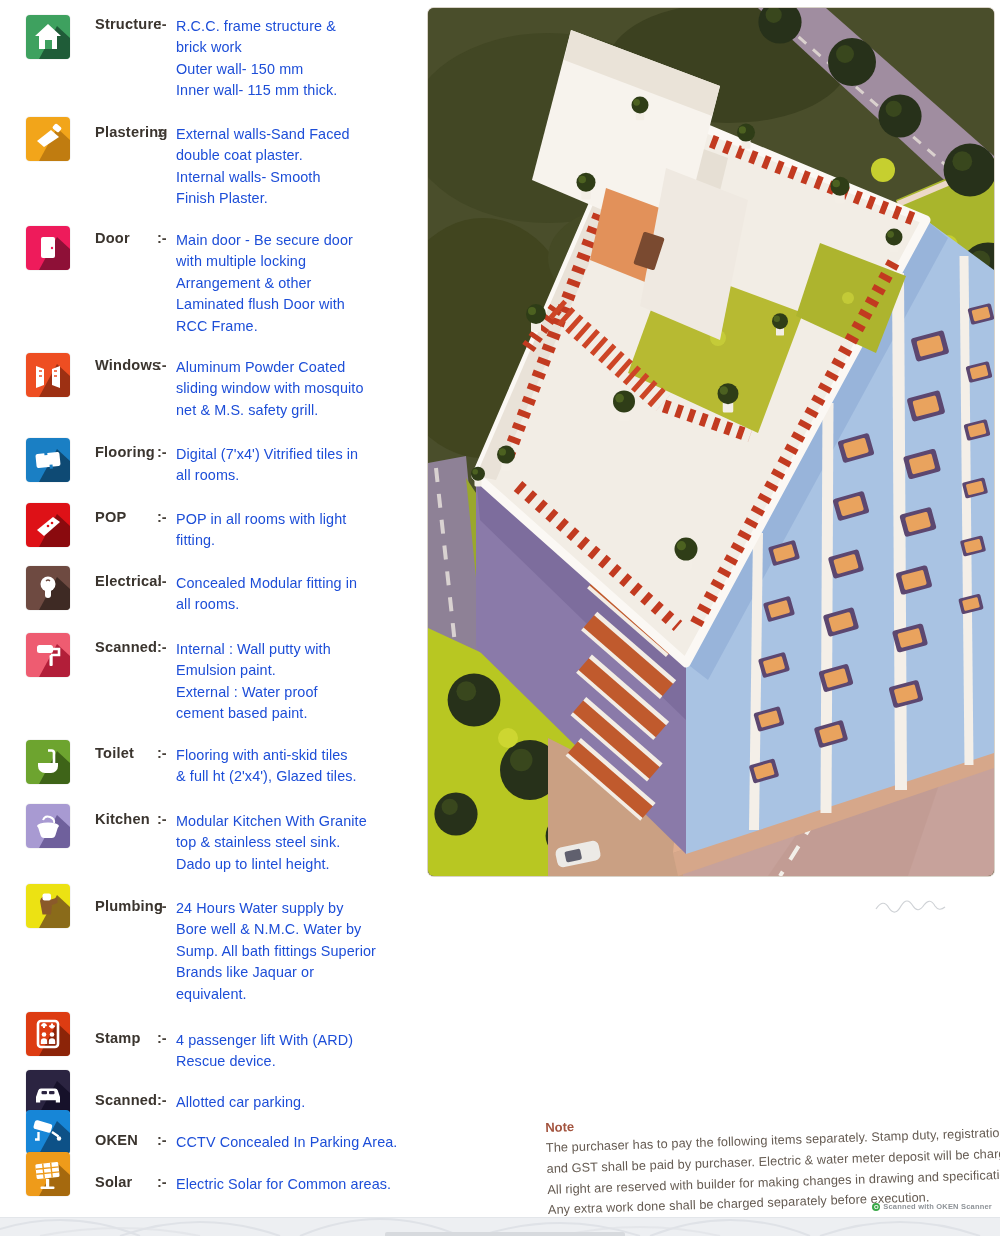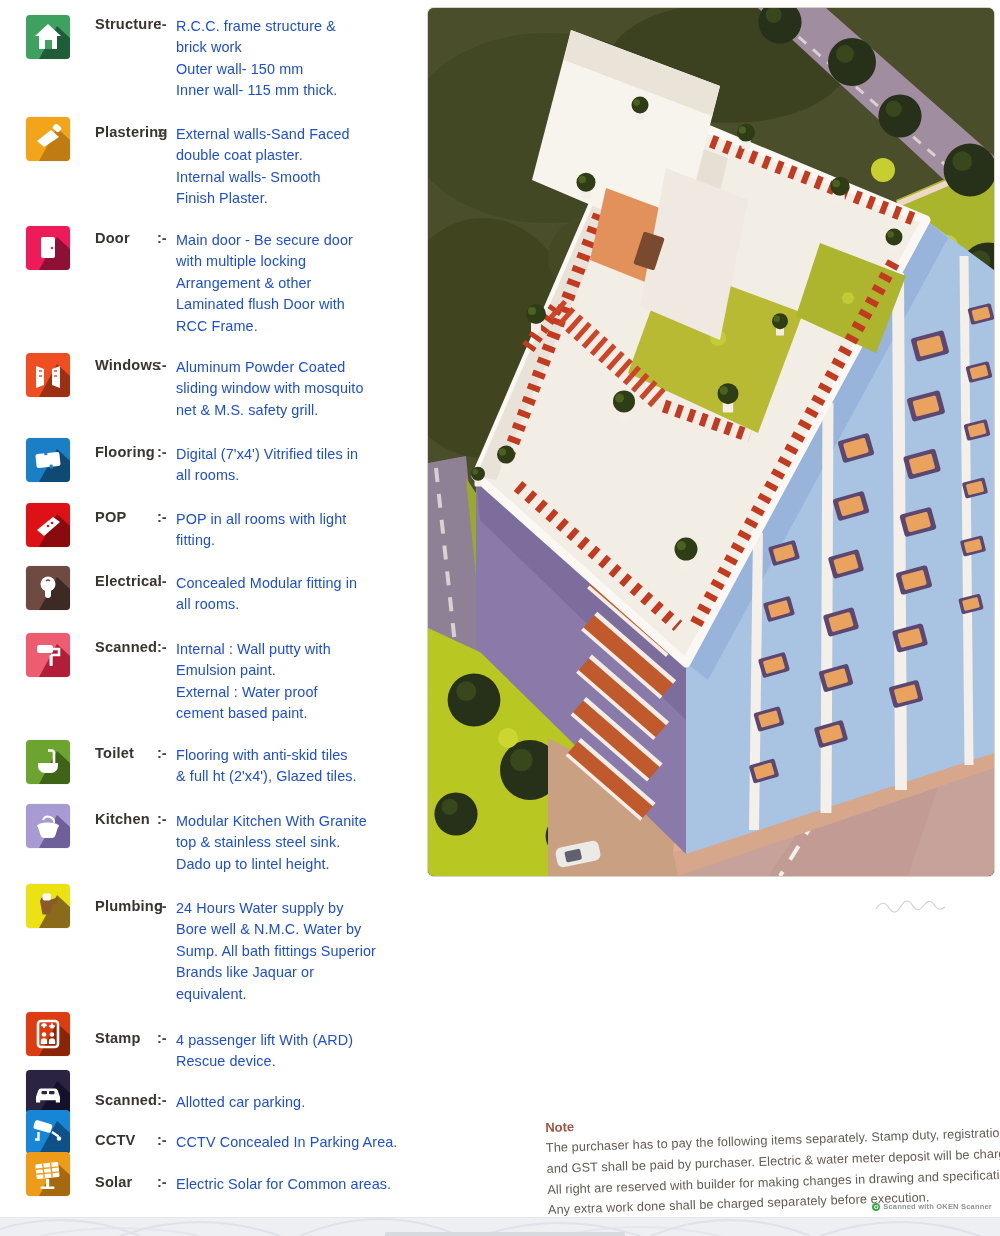--- a/index.html
+++ b/index.html
@@ -279,21 +279,21 @@
 
   <div class="spec-row" style="top: 1132px;">
     <div class="spec-icon" style="top: -22px; background: rgb(23, 134, 215);">
       <svg viewBox="0 0 44 44">
           <path d="M31 11 L44 23 V44 H13 Z" fill="#0d5187"></path>
           <rect x="8" y="12" width="18" height="9" rx="2.5" fill="#fff" transform="rotate(16 17 16)"></rect>
           <path d="M26 22 l6.5 4.5 M12.5 22 v7.5 h-3.5" stroke="#fff" stroke-width="2.4" fill="none"></path>
           <circle cx="33" cy="28.5" r="2.2" fill="#fff"></circle>
         </svg>
     </div>
-    <div class="spec-label">CCTV</div>
+    <div class="spec-label">OKEN</div>
     <div class="spec-sep">:-</div>
     <div class="spec-desc">CCTV Concealed In Parking Area.</div>
   </div>
 
   <div class="spec-row" style="top: 1174px;">
     <div class="spec-icon" style="top: -22px; background: rgb(238, 155, 26);">
       <svg viewBox="0 0 44 44">
           <path d="M31 11 L44 23 V44 H13 Z" fill="#a5690e"></path>
           <g transform="rotate(-6 22 19)">
             <rect x="10" y="11" width="23" height="15" rx="1.5" fill="#fff"></rect>

